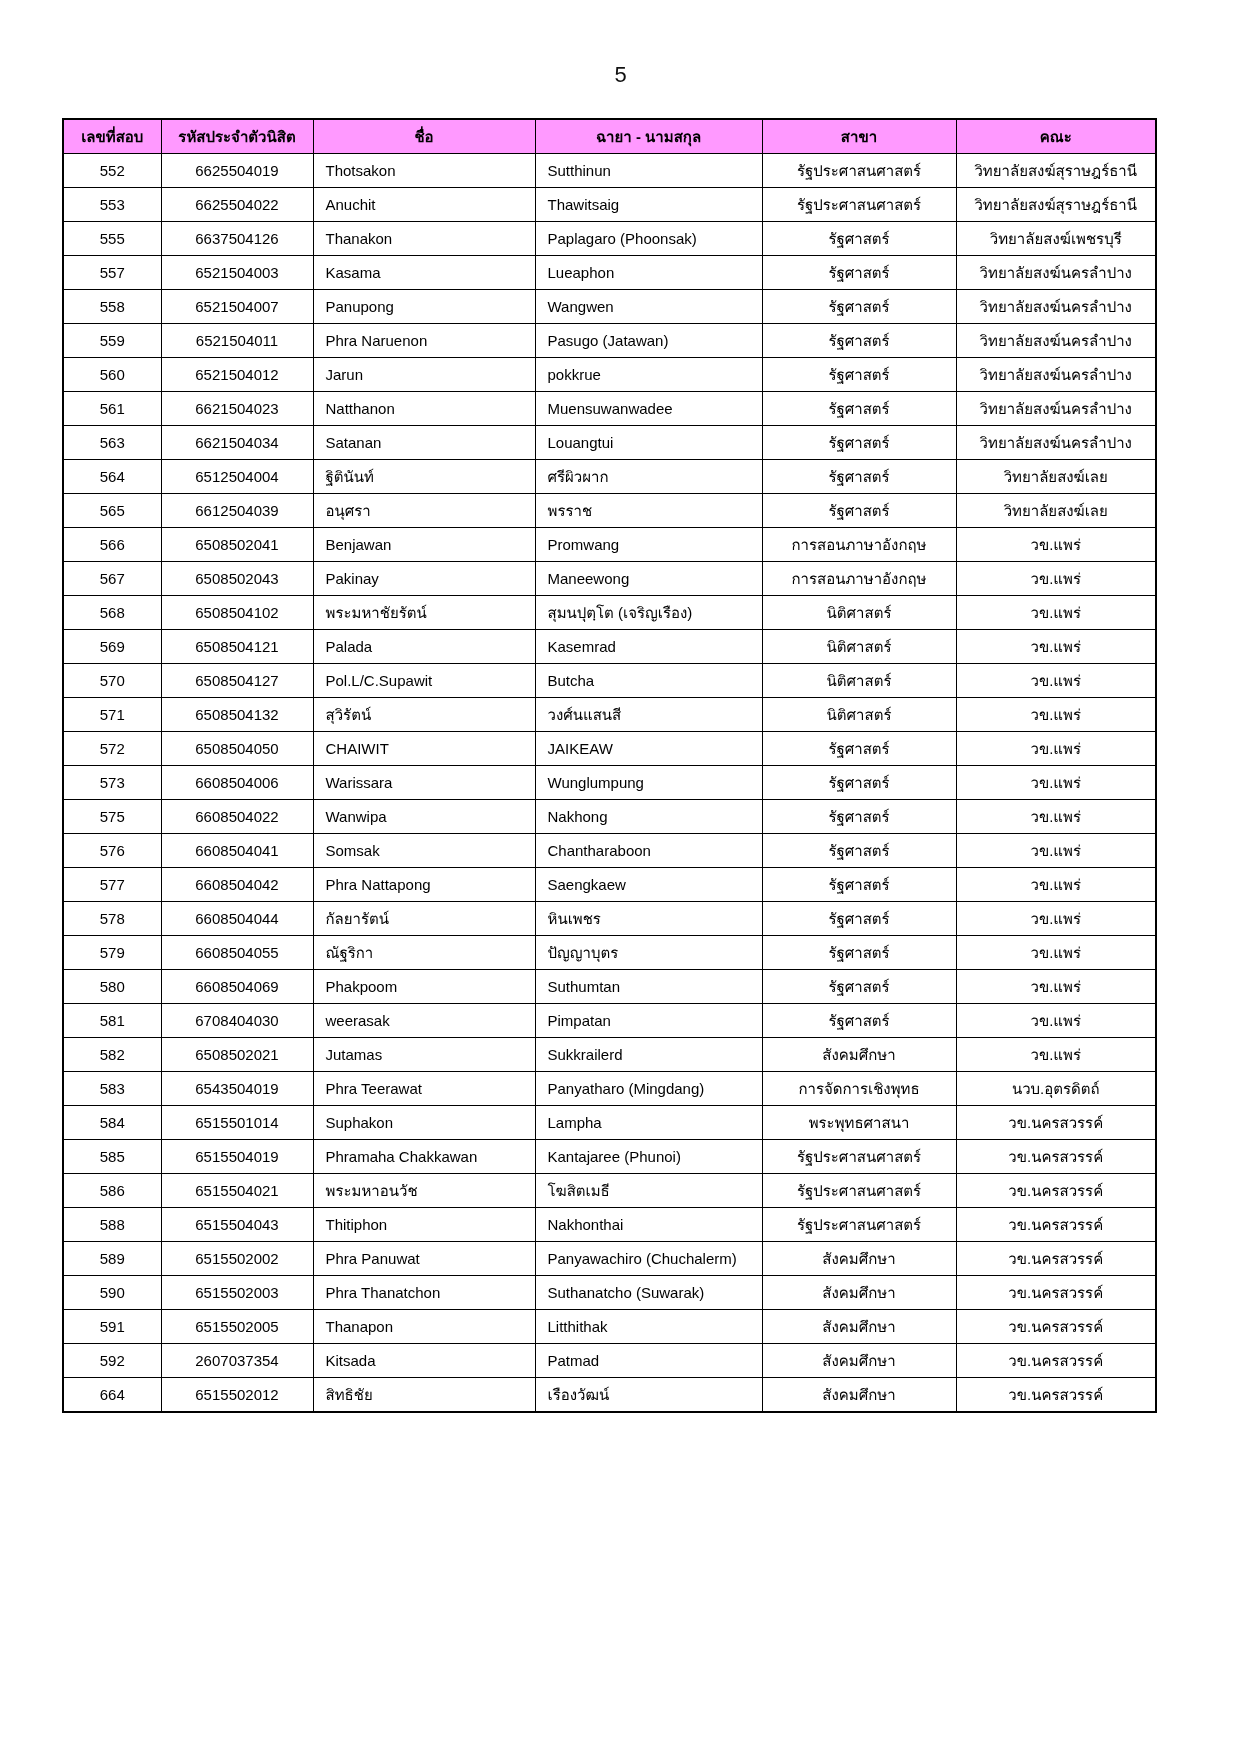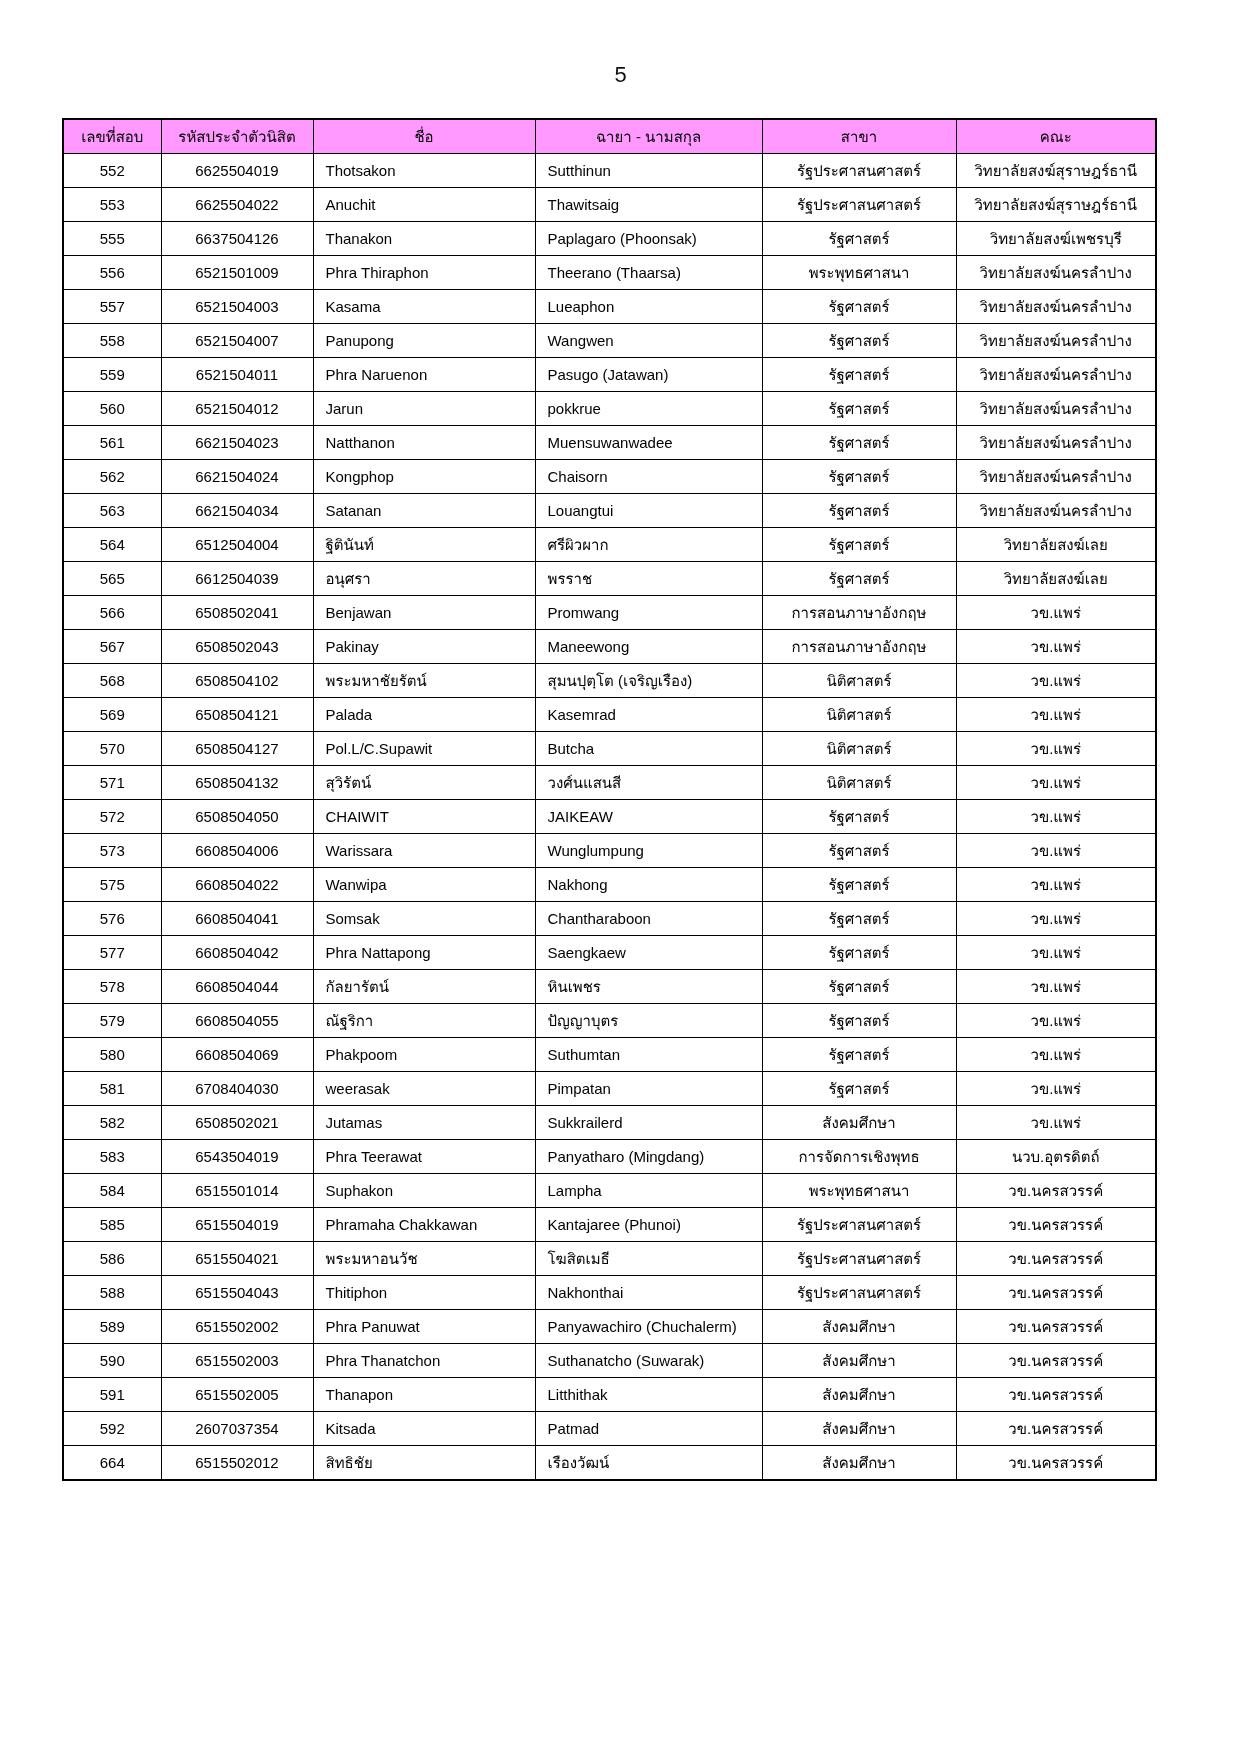--- a/index.html
+++ b/index.html
@@ -38,21 +38,21 @@
     border: 1px solid #000000;
     height: 33px;
     padding: 0 4px;
     text-align: center;
     vertical-align: middle;
     overflow: hidden;
     white-space: nowrap;
   }
   table.roster th {
     background: #FF99FF;
-    font-weight: normal;
+    font-weight: bold;
     font-size: 15px;
   }
   
   col.c-exam    { width: 98px; }
   col.c-id      { width: 152px; }
   col.c-name    { width: 222px; }
   col.c-surname { width: 227px; }
   col.c-branch  { width: 194px; }
   col.c-faculty { width: 200px; }
   
@@ -105,28 +105,20 @@
       </tr>
       <tr>
         <td>555</td>
         <td>6637504126</td>
         <td>Thanakon</td>
         <td>Paplagaro (Phoonsak)</td>
         <td>รัฐศาสตร์</td>
         <td>วิทยาลัยสงฆ์เพชรบุรี</td>
       </tr>
       <tr>
-        <td>556</td>
-        <td>6521501009</td>
-        <td>Phra Thiraphon</td>
-        <td>Theerano (Thaarsa)</td>
-        <td>พระพุทธศาสนา</td>
-        <td>วิทยาลัยสงฆ์นครลำปาง</td>
-      </tr>
-      <tr>
         <td>557</td>
         <td>6521504003</td>
         <td>Kasama</td>
         <td>Lueaphon</td>
         <td>รัฐศาสตร์</td>
         <td>วิทยาลัยสงฆ์นครลำปาง</td>
       </tr>
       <tr>
         <td>558</td>
         <td>6521504007</td>
@@ -149,28 +141,20 @@
         <td>Jarun</td>
         <td>pokkrue</td>
         <td>รัฐศาสตร์</td>
         <td>วิทยาลัยสงฆ์นครลำปาง</td>
       </tr>
       <tr>
         <td>561</td>
         <td>6621504023</td>
         <td>Natthanon</td>
         <td>Muensuwanwadee</td>
-        <td>รัฐศาสตร์</td>
-        <td>วิทยาลัยสงฆ์นครลำปาง</td>
-      </tr>
-      <tr>
-        <td>562</td>
-        <td>6621504024</td>
-        <td>Kongphop</td>
-        <td>Chaisorn</td>
         <td>รัฐศาสตร์</td>
         <td>วิทยาลัยสงฆ์นครลำปาง</td>
       </tr>
       <tr>
         <td>563</td>
         <td>6621504034</td>
         <td>Satanan</td>
         <td>Louangtui</td>
         <td>รัฐศาสตร์</td>
         <td>วิทยาลัยสงฆ์นครลำปาง</td>

